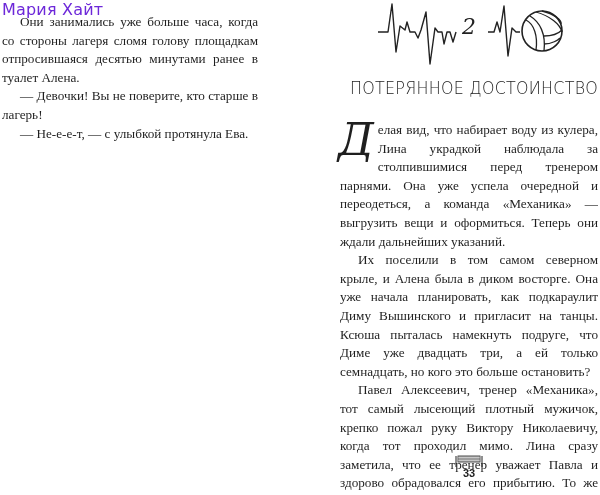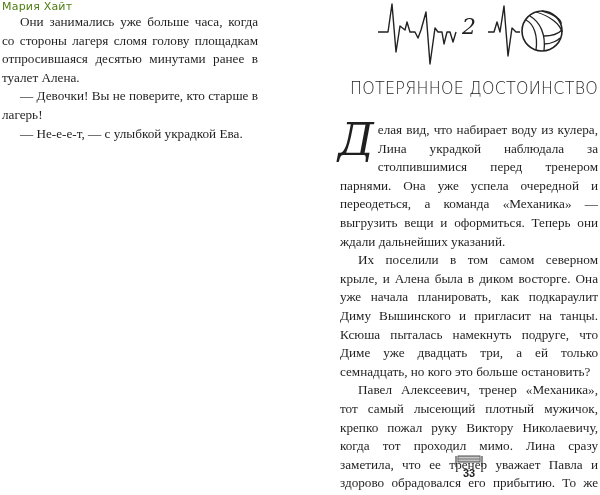--- a/index.html
+++ b/index.html
@@ -1,41 +1,41 @@
 <!DOCTYPE html>
 <html><head>
   <meta charset="utf-8">
   <style>
     html, body { margin: 0; padding: 0; background: #ffffff; }
     body { width: 600px; height: 495px; position: relative; overflow: hidden; color: #1f1f1f; }
     .page { position: absolute; top: 0; height: 495px; }
     .page-left { left: 0; width: 300px; }
     .page-right { left: 310px; width: 290px; }
-    .running-head { position: absolute; left: 2px; top: 0px; font-family: "DejaVu Sans", sans-serif; font-size: 11px; letter-spacing: 0.2px; color: #4d7c0f; }
+    .running-head { position: absolute; left: 2px; top: 0px; font-family: "DejaVu Sans", sans-serif; font-size: 16px; letter-spacing: 0.2px; color: #6d28d9; }
     .body-text { font-family: "Liberation Serif", serif; font-size: 13.2px; line-height: 18.6px; text-align: justify; }
     .body-text p { margin: 0; text-indent: 18px; }
     .body-text p.noind { text-indent: 0; }
     .left-text { position: absolute; left: 2px; top: 13px; width: 256px; }
     .right-text { position: absolute; left: 30px; top: 121px; width: 258px; }
     .chapter-graphic { position: absolute; left: 60px; top: 0; width: 200px; height: 68px; }
     .chapter-title { position: absolute; left: 40px; top: 77px; width: 240px; font-family: "DejaVu Sans", sans-serif; font-size: 18.5px; letter-spacing: 0.3px; font-weight: 300; transform: scaleX(0.86); transform-origin: left; color: #222; white-space: nowrap; }
     .dropcap { float: left; font-family: "DejaVu Serif", serif; font-style: italic; font-size: 44px; line-height: 34px; margin: 2px 4px 0 -2px; height: 36px; }
     .folio { position: absolute; left: 144px; top: 455px; width: 30px; text-align: center; }
     .folio-net { width: 30px; height: 12px; display: block; margin: 0 auto; }
     .folio-num { font-family: Liberation Sans, sans-serif; font-size: 11px; font-weight: bold; line-height: 13px; display: block; text-align: center; }
   </style>
 </head>
 <body>
 
 <div class="page page-left">
   <div class="running-head">Мария Хайт</div>
   <div class="body-text left-text">
     <p>Они занимались уже больше часа, когда со стороны лагеря сломя голову площадкам отпросившаяся десятью минутами ранее в туалет Алена.</p>
     <p>— Девочки! Вы не поверите, кто старше в лагерь!</p>
-    <p>— Не-е-е-т, — с улыбкой украдкой Ева.</p>
+    <p>— Не-е-е-т, — с улыбкой протянула Ева.</p>
   </div>
 </div>
 
 <div class="page page-right">
   <div class="chapter-graphic">
     <svg width="200" height="68" viewBox="0 0 200 68">
       <polyline fill="none" stroke="#222" stroke-width="1.4" stroke-linejoin="round" points="8,32 18,32 22,4 26,52 30,26 35,30 37,22 40,32 45,32 48,38 51,30 56,12 60,64 65,28 68,32 72,32 74,44 77,32 80,32 83,42 86,32"></polyline>
       <polyline fill="none" stroke="#222" stroke-width="1.4" stroke-linejoin="round" points="118,32 124,32 127,22 130,32 134,6 138,56 142,28 146,32 150,32"></polyline>
     </svg>
     <div style="position:absolute;left:92px;top:14px;font-family:'DejaVu Serif',serif;font-style:italic;font-size:22px;color:#222;">2</div>

